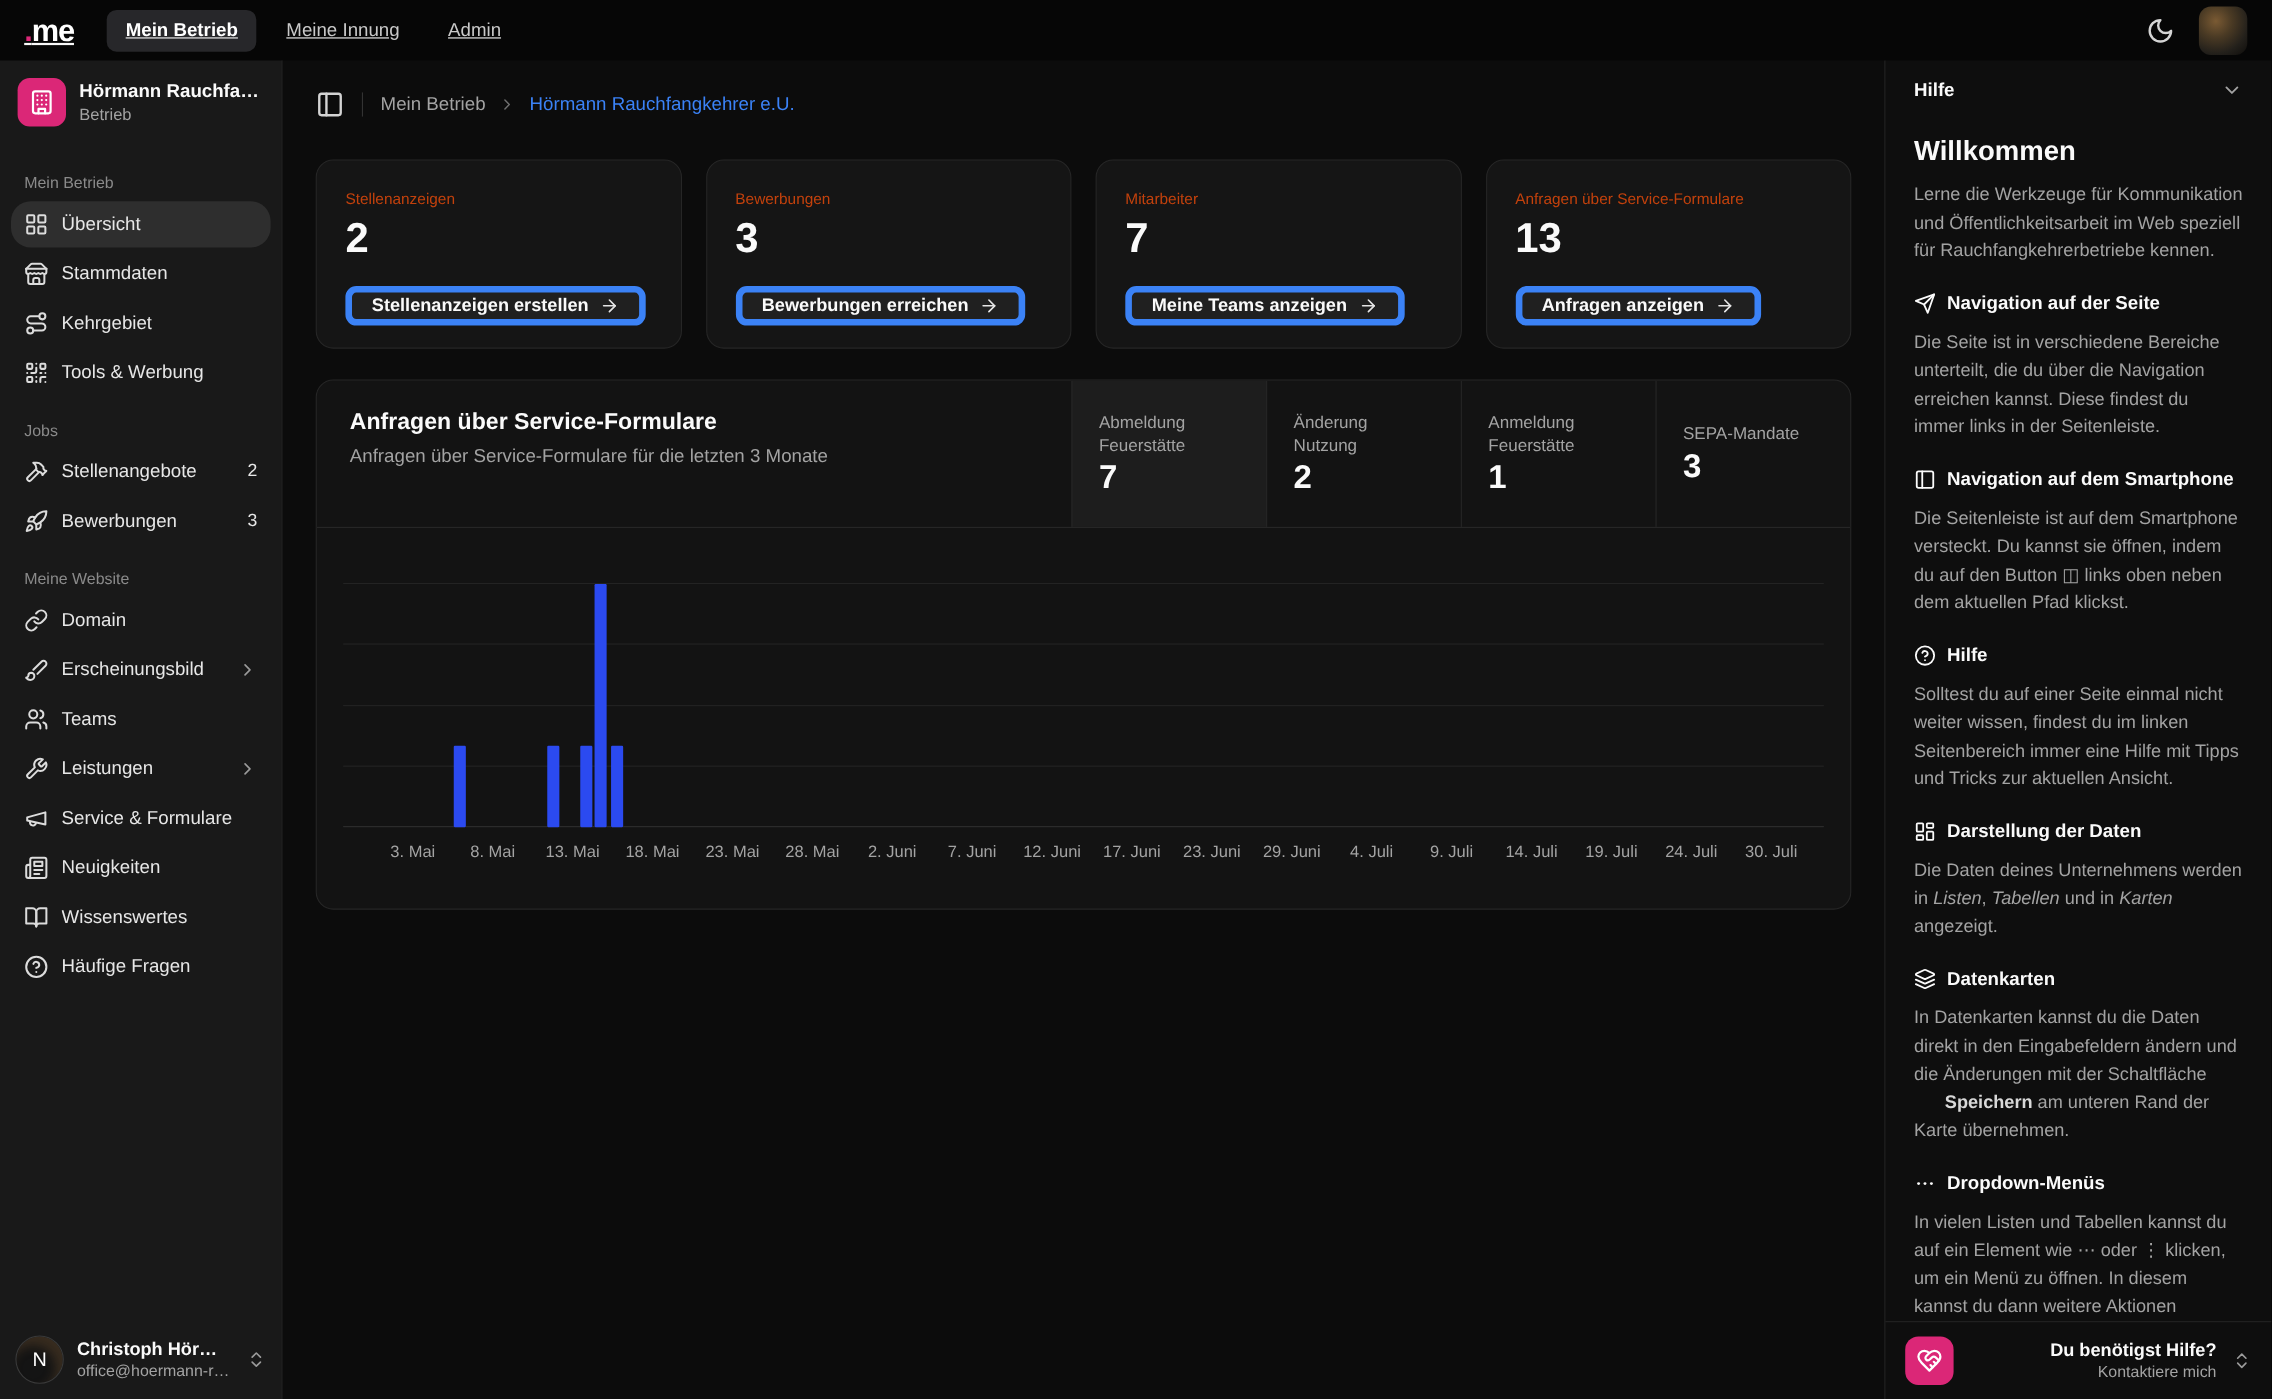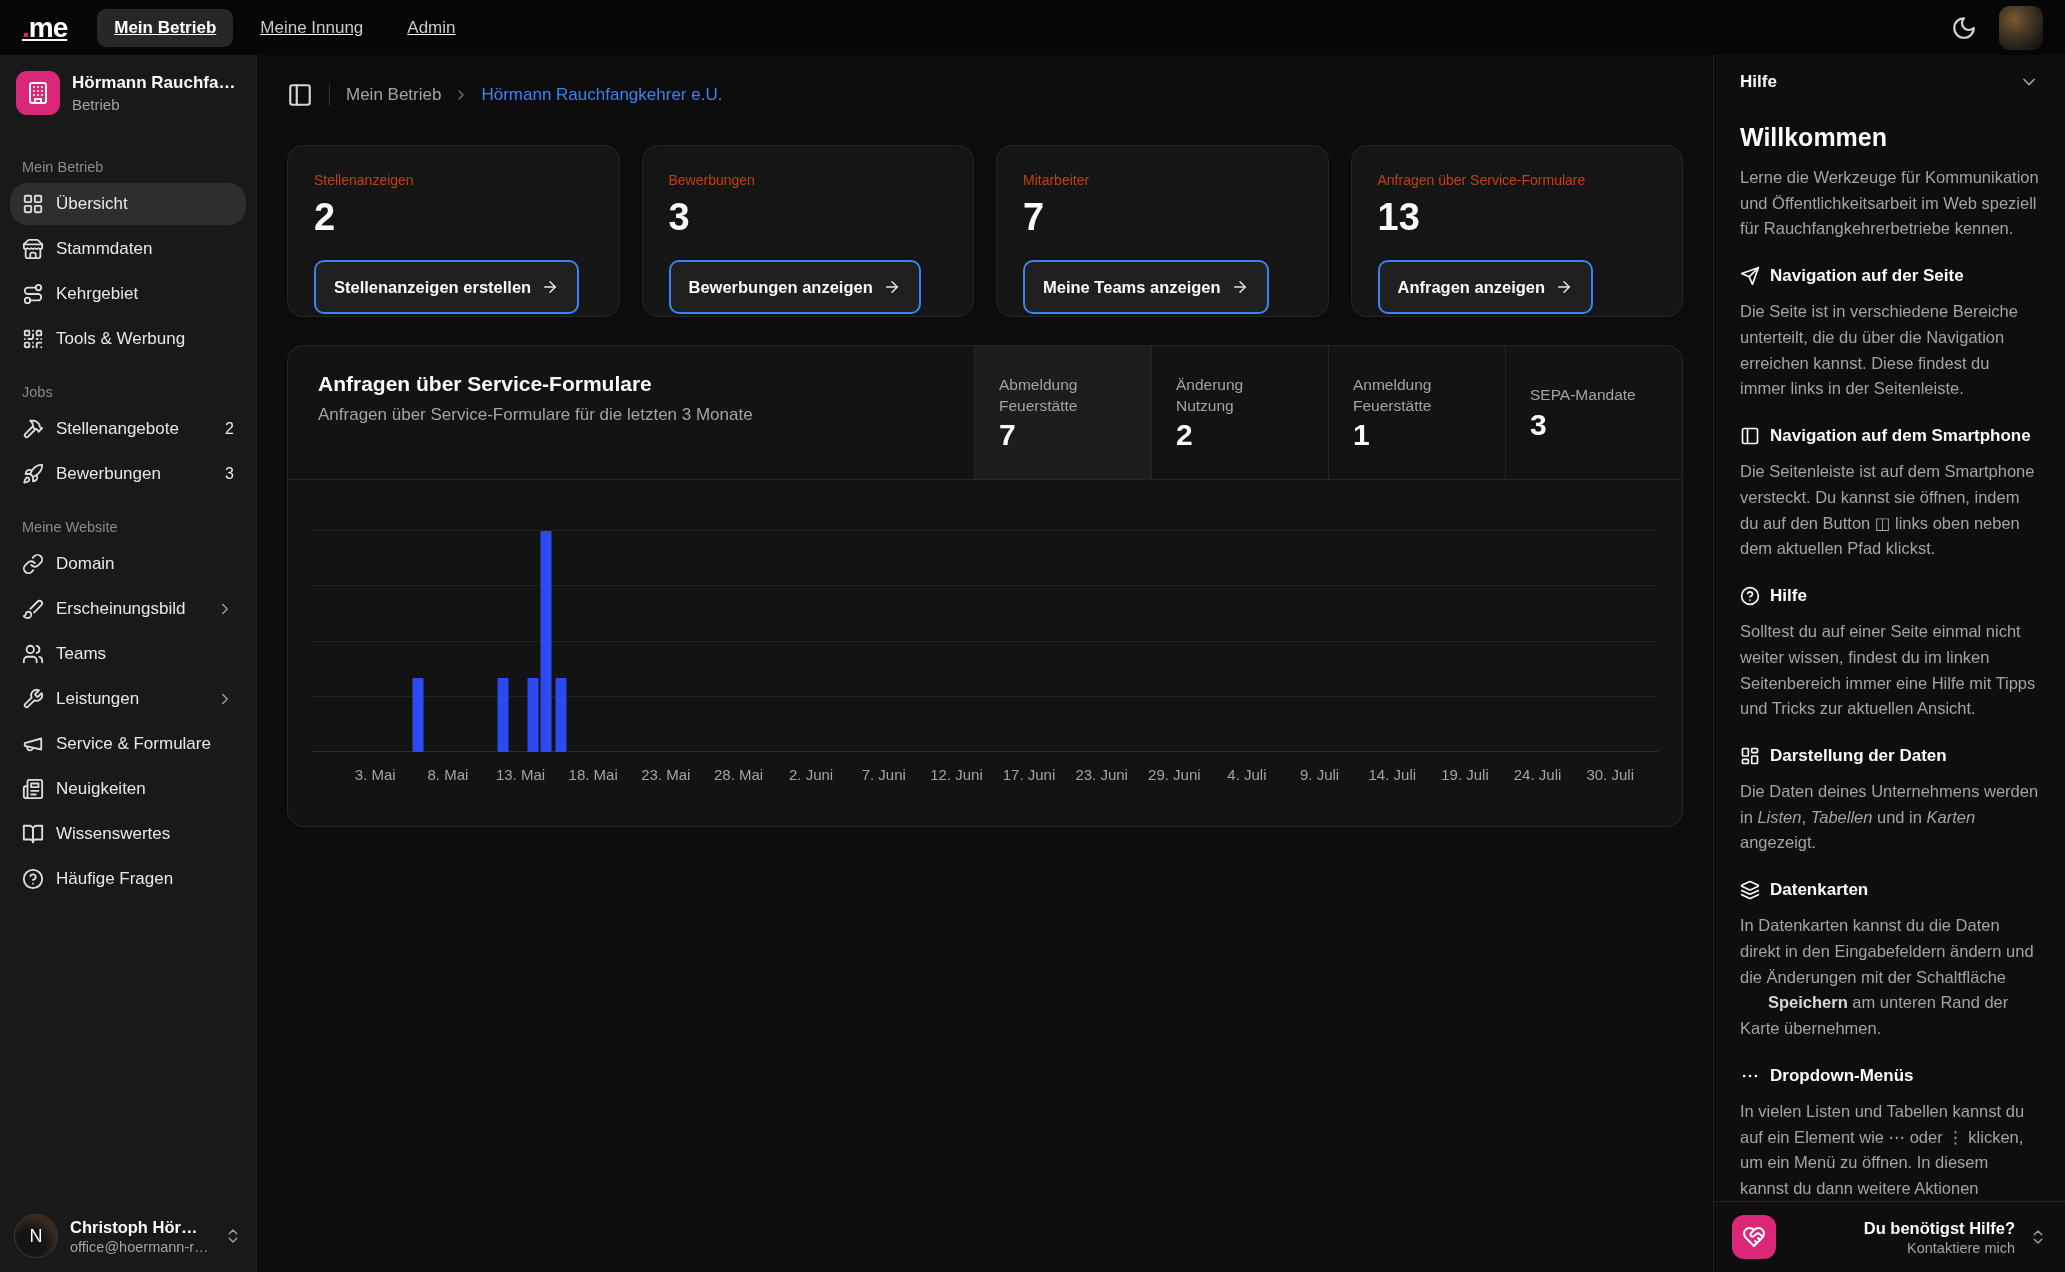--- a/index.html
+++ b/index.html
@@ -58,22 +58,22 @@
   .crumb{font-size:17px;color:#a3a3a3;cursor:pointer;}
   .crumb-sep{width:16px;height:16px;color:#6f6f6f;}
   .crumb-current{font-size:17px;color:#3b82f6;}
   .breadcrumb-row .trail{display:flex;align-items:center;gap:12px;}
 
   .cards-row{display:grid;grid-template-columns:repeat(4,1fr);gap:22px;margin-top:16px;}
   .stat-card{background:#151515;border:1px solid #262626;border-radius:16px;height:172px;padding:26px;}
   .stat-label{font-size:14px;color:#c2410c;}
   .stat-value{font-size:38px;font-weight:700;margin-top:10px;line-height:1;}
   .stat-btn{margin-top:24px;display:inline-flex;align-items:center;gap:10px;background:#202020;
-      border:2px solid #3b82f6;border-radius:10px;color:#fafafa;font-size:16.5px;font-weight:600;
-      height:54px;padding:0 18px;cursor:pointer;font-family:inherit;}
+      border:6px solid #3b82f6;border-radius:10px;color:#fafafa;font-size:16.5px;font-weight:600;
+      height:36px;padding:0 18px;cursor:pointer;font-family:inherit;}
   .btn-arrow{width:18px;height:18px;color:#e5e5e5;}
 
   
   .chart-card{margin-top:28px;background:#131313;border:1px solid #262626;border-radius:16px;
       height:482px;overflow:hidden;}
   .chart-header{display:flex;border-bottom:1px solid #262626;height:134px;}
   .chart-titles{padding:26px 30px;flex:1;min-width:0;}
   .chart-title{font-size:21px;font-weight:700;}
   .chart-subtitle{font-size:17px;color:#a3a3a3;margin-top:9px;}
   .chart-tabs{display:flex;flex:none;}
@@ -379,21 +379,21 @@
                 <path d="M5 12h14"></path>
                 <path d="m12 5 7 7-7 7"></path>
               </svg>
             </span>
     </button>
   </div>
         <div class="stat-card">
     <div class="stat-label">Bewerbungen</div>
     <div class="stat-value">3</div>
     <button class="stat-btn">
-      <span>Bewerbungen anzeigen</span>
+      <span>Bewerbungen erreichen</span>
       <span class="btn-arrow">
               <svg viewBox="0 0 24 24" width="100%" height="100%" fill="none" stroke="currentColor" stroke-width="2" stroke-linecap="round" stroke-linejoin="round">
                 <path d="M5 12h14"></path>
                 <path d="m12 5 7 7-7 7"></path>
               </svg>
             </span>
     </button>
   </div>
         <div class="stat-card">
     <div class="stat-label">Mitarbeiter</div>

